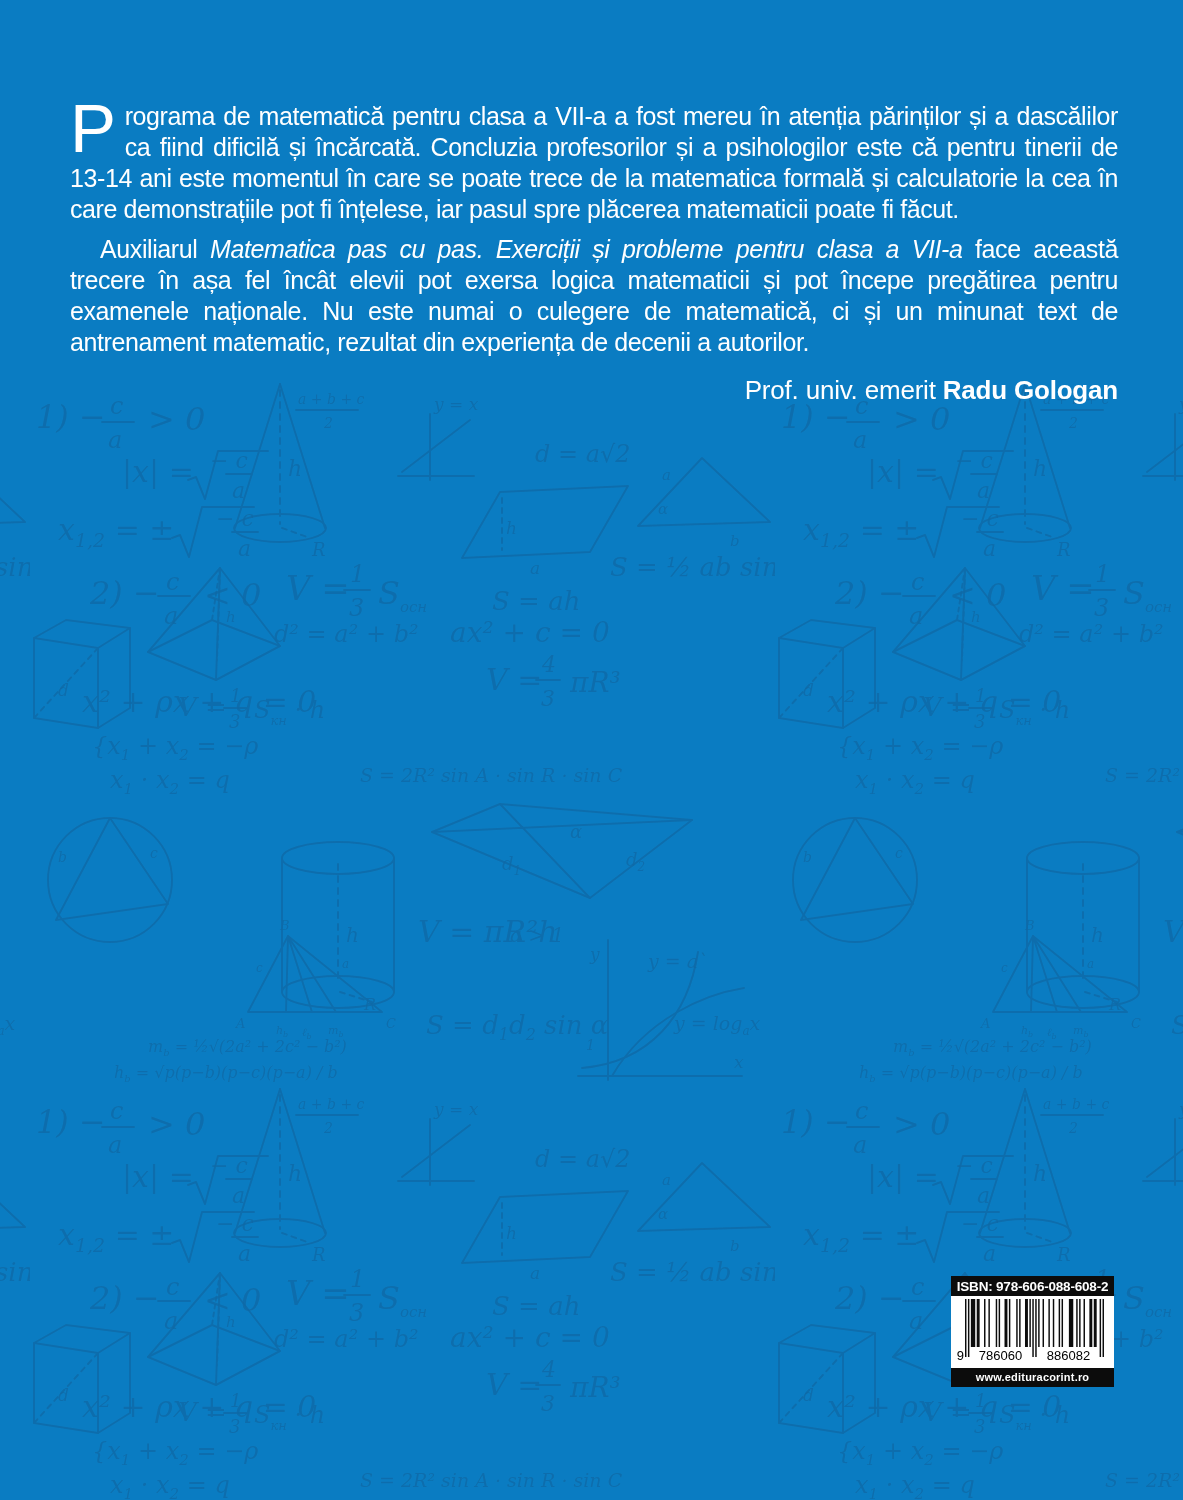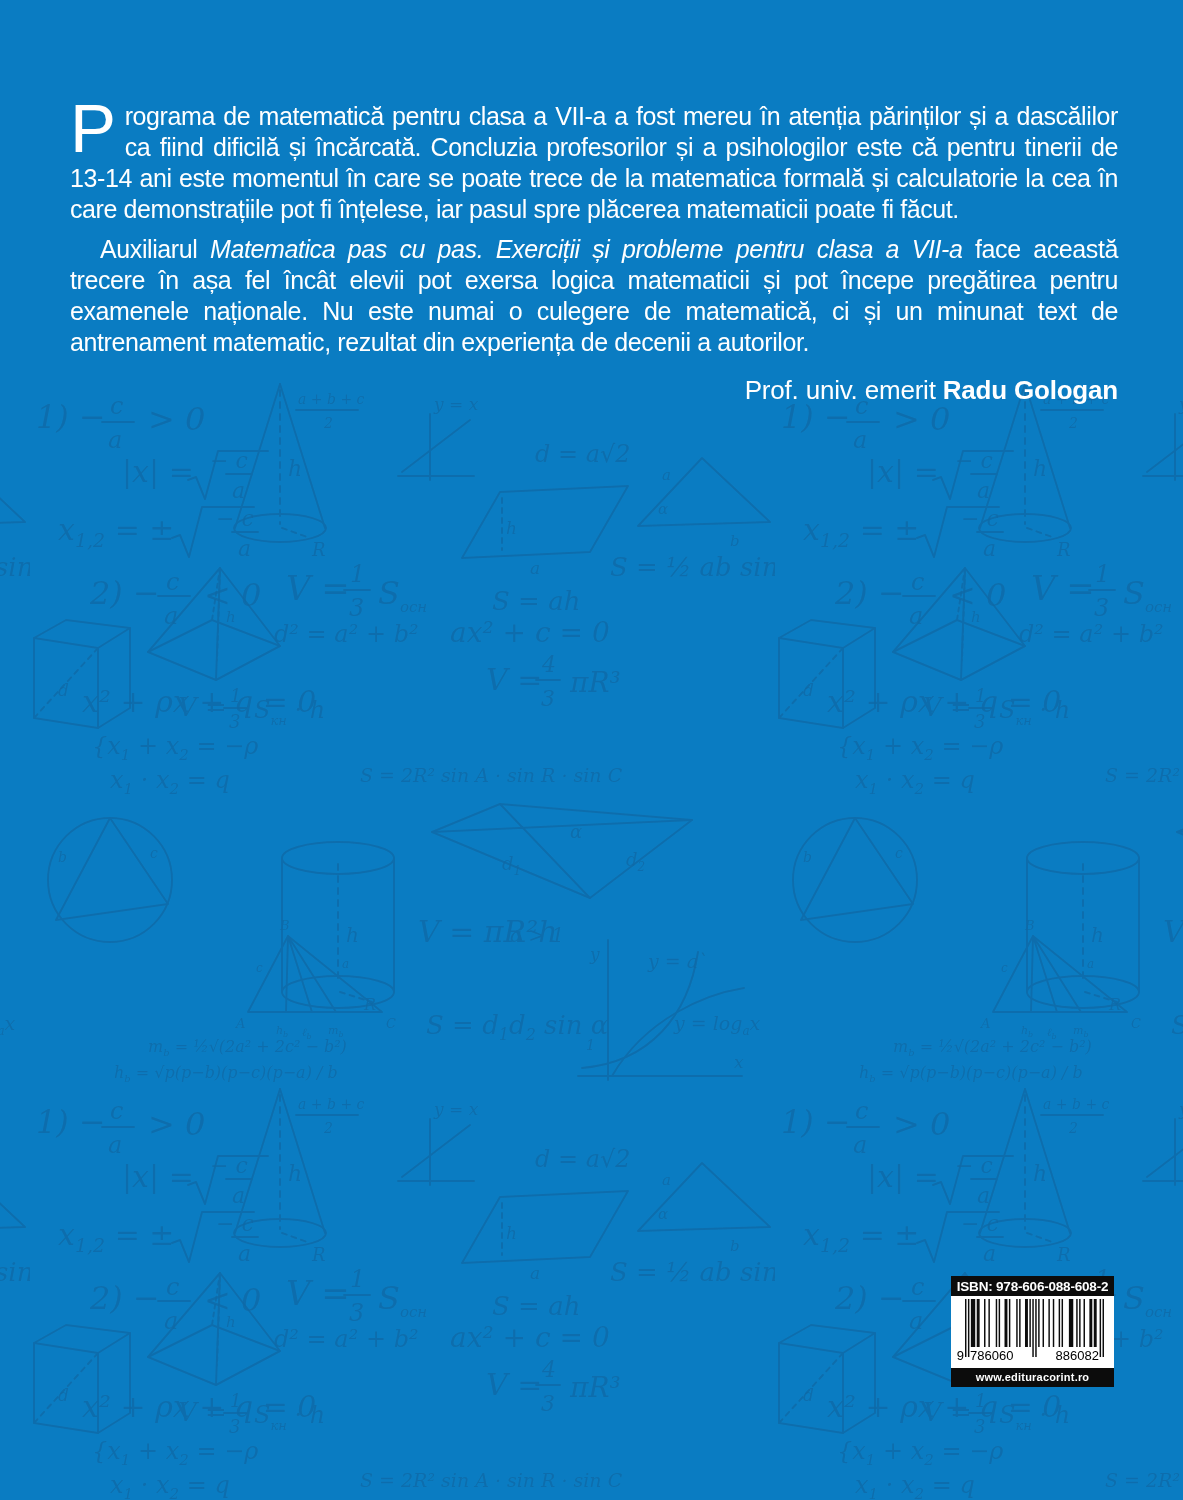--- a/index.html
+++ b/index.html
@@ -24,22 +24,22 @@
   
   .isbn{position:absolute;left:951px;top:1276px;width:163px;}
   .isbn-strip{background:#0c0c0c;color:#ffffff;text-align:center;font-weight:bold;}
   .isbn-top{height:20px;line-height:21px;font-size:13.5px;letter-spacing:-0.2px;}
   .isbn-bottom{height:19px;line-height:19px;font-size:11px;letter-spacing:0.2px;}
   .barcode-area{position:relative;background:#ffffff;height:72px;}
   .barcode-svg{position:absolute;left:14px;top:3px;}
   .bc-digit{position:absolute;top:51px;height:18px;font-size:13px;line-height:18px;
             color:#000;font-family:"Liberation Sans",sans-serif;}
   .bc-d1{left:1px;width:12px;text-align:right;}
-  .bc-d2{left:19px;width:61px;text-align:left;}
-  .bc-d3{left:87px;width:61px;text-align:right;}
+  .bc-d2{left:19px;width:61px;text-align:center;}
+  .bc-d3{left:87px;width:61px;text-align:center;}
 </style>
 </head>
 <body>
 
 <div class="cover">
 
   <svg class="pattern-layer" width="1183" height="1500" viewBox="0 0 1183 1500" xmlns="http://www.w3.org/2000/svg">
     <defs>
       <pattern id="mathpat" width="745" height="705" patternUnits="userSpaceOnUse" patternTransform="translate(30,380)">
         <g opacity="0.78" fill="#0d69a6" stroke="none" font-family="DejaVu Serif, serif" font-style="italic">

